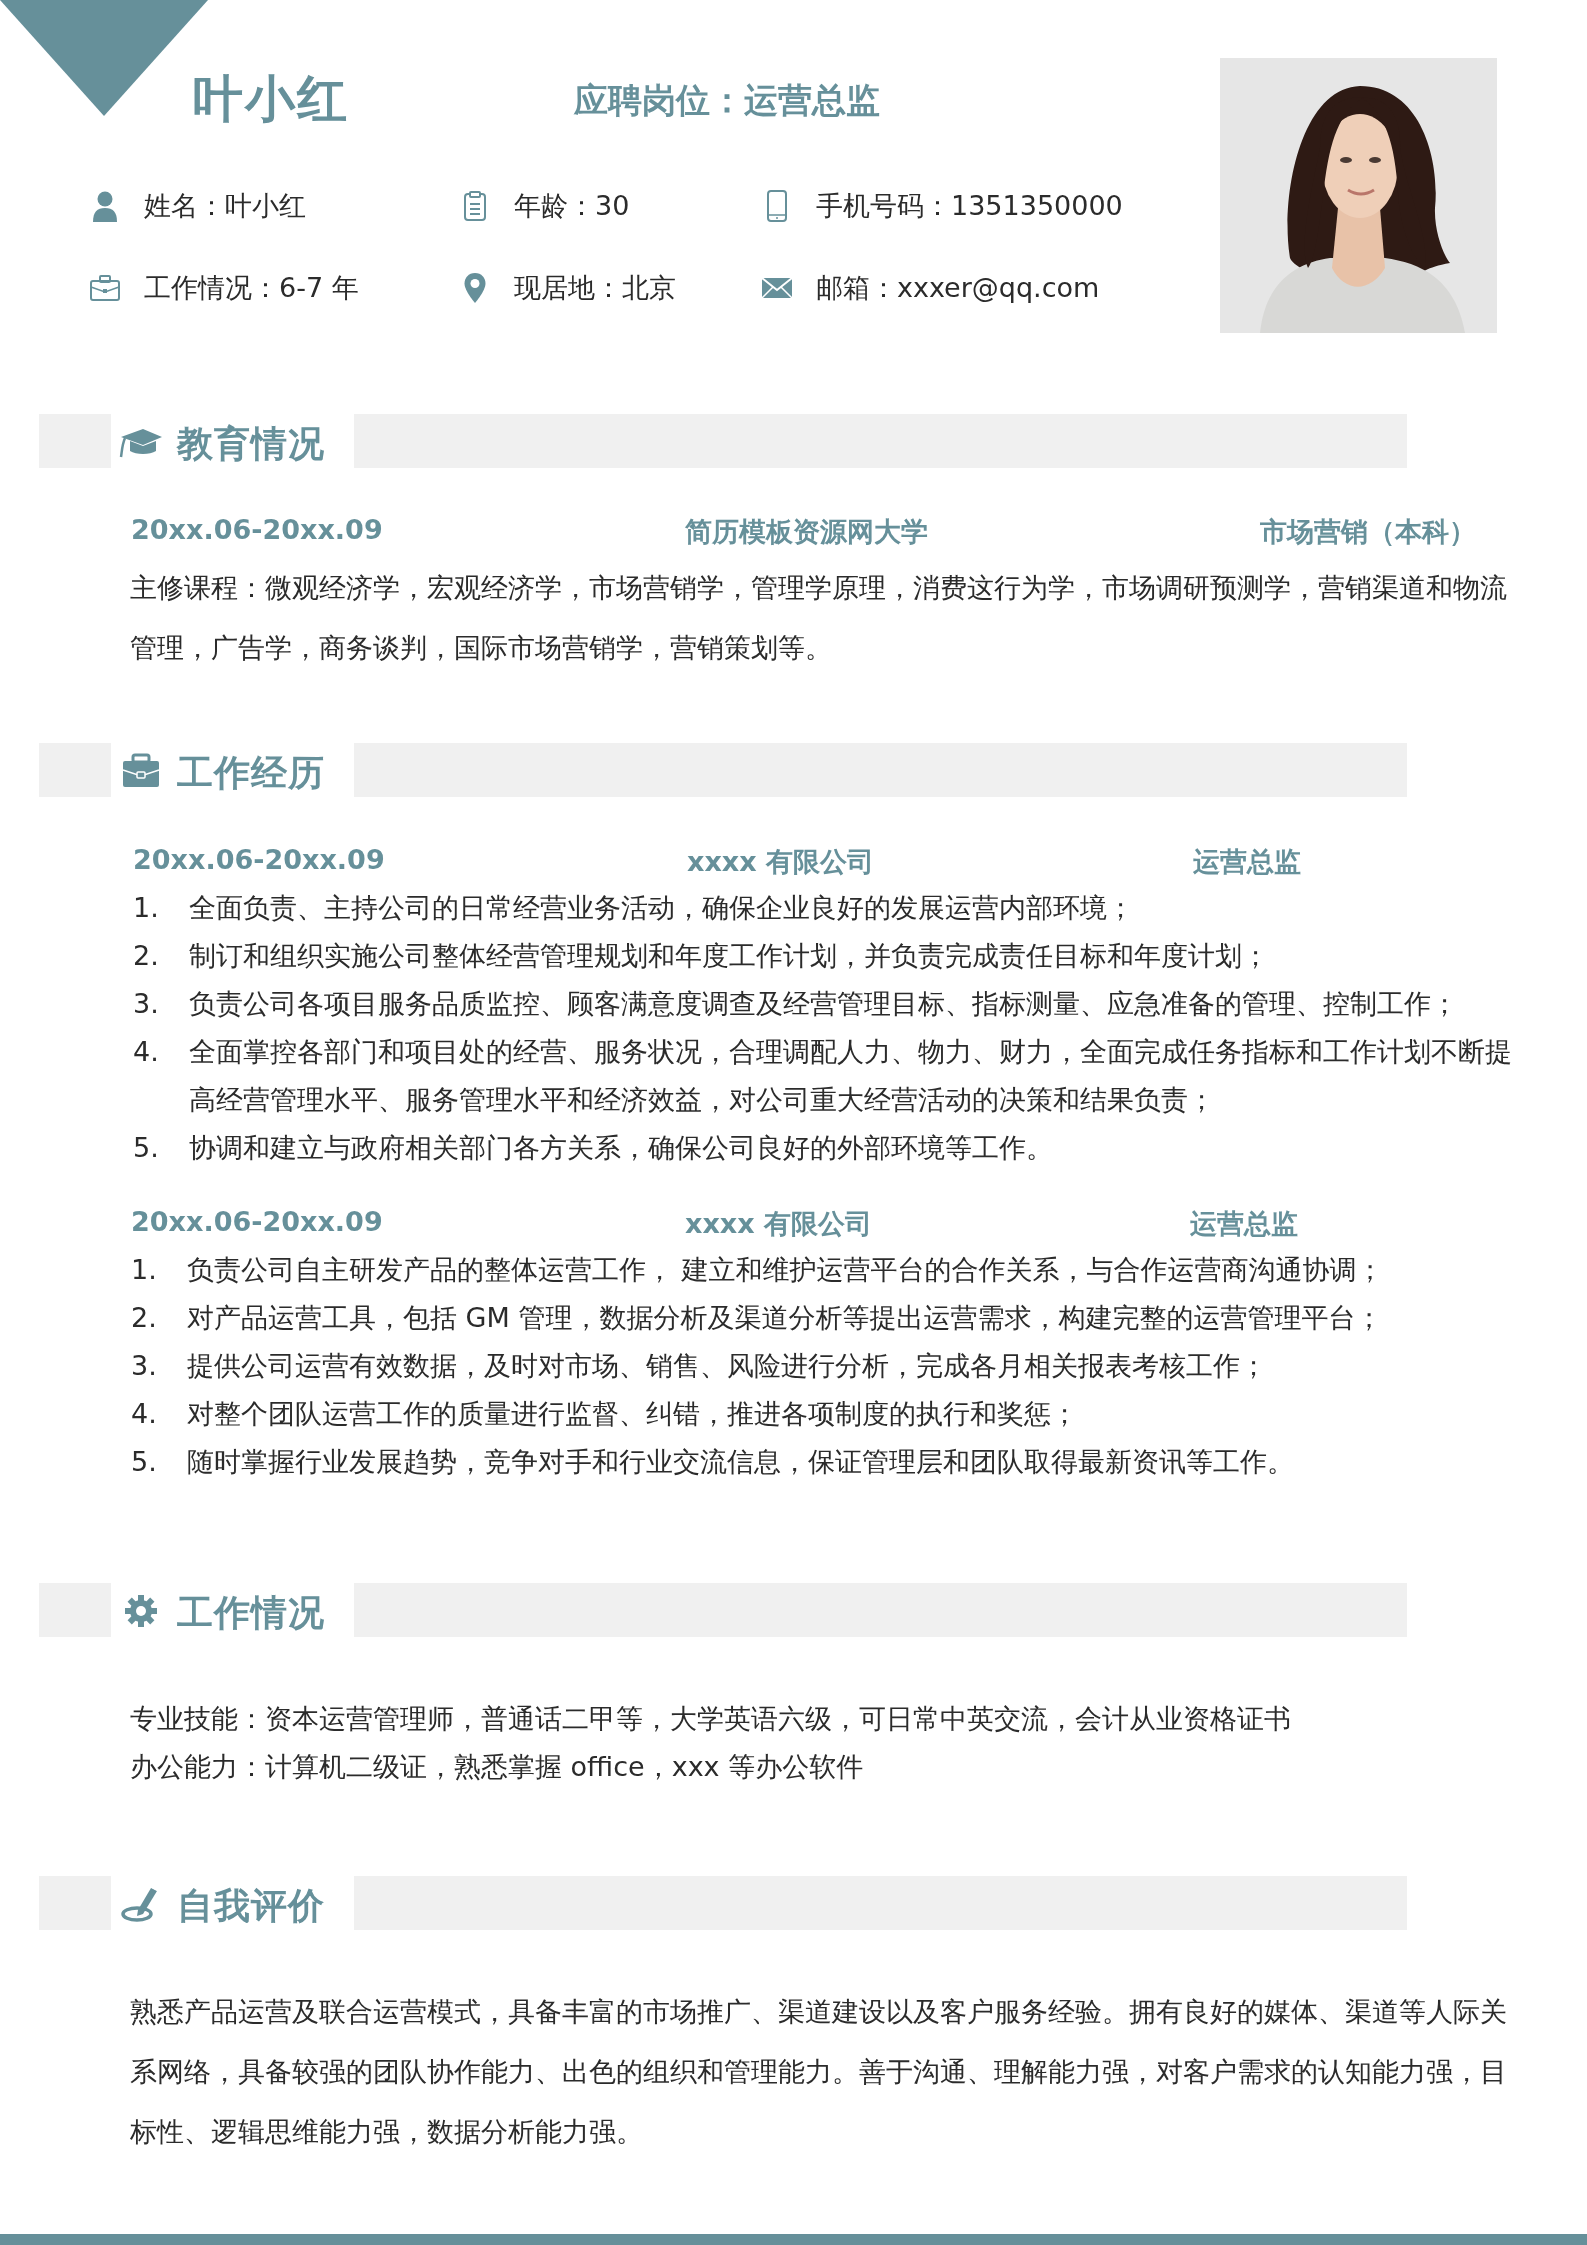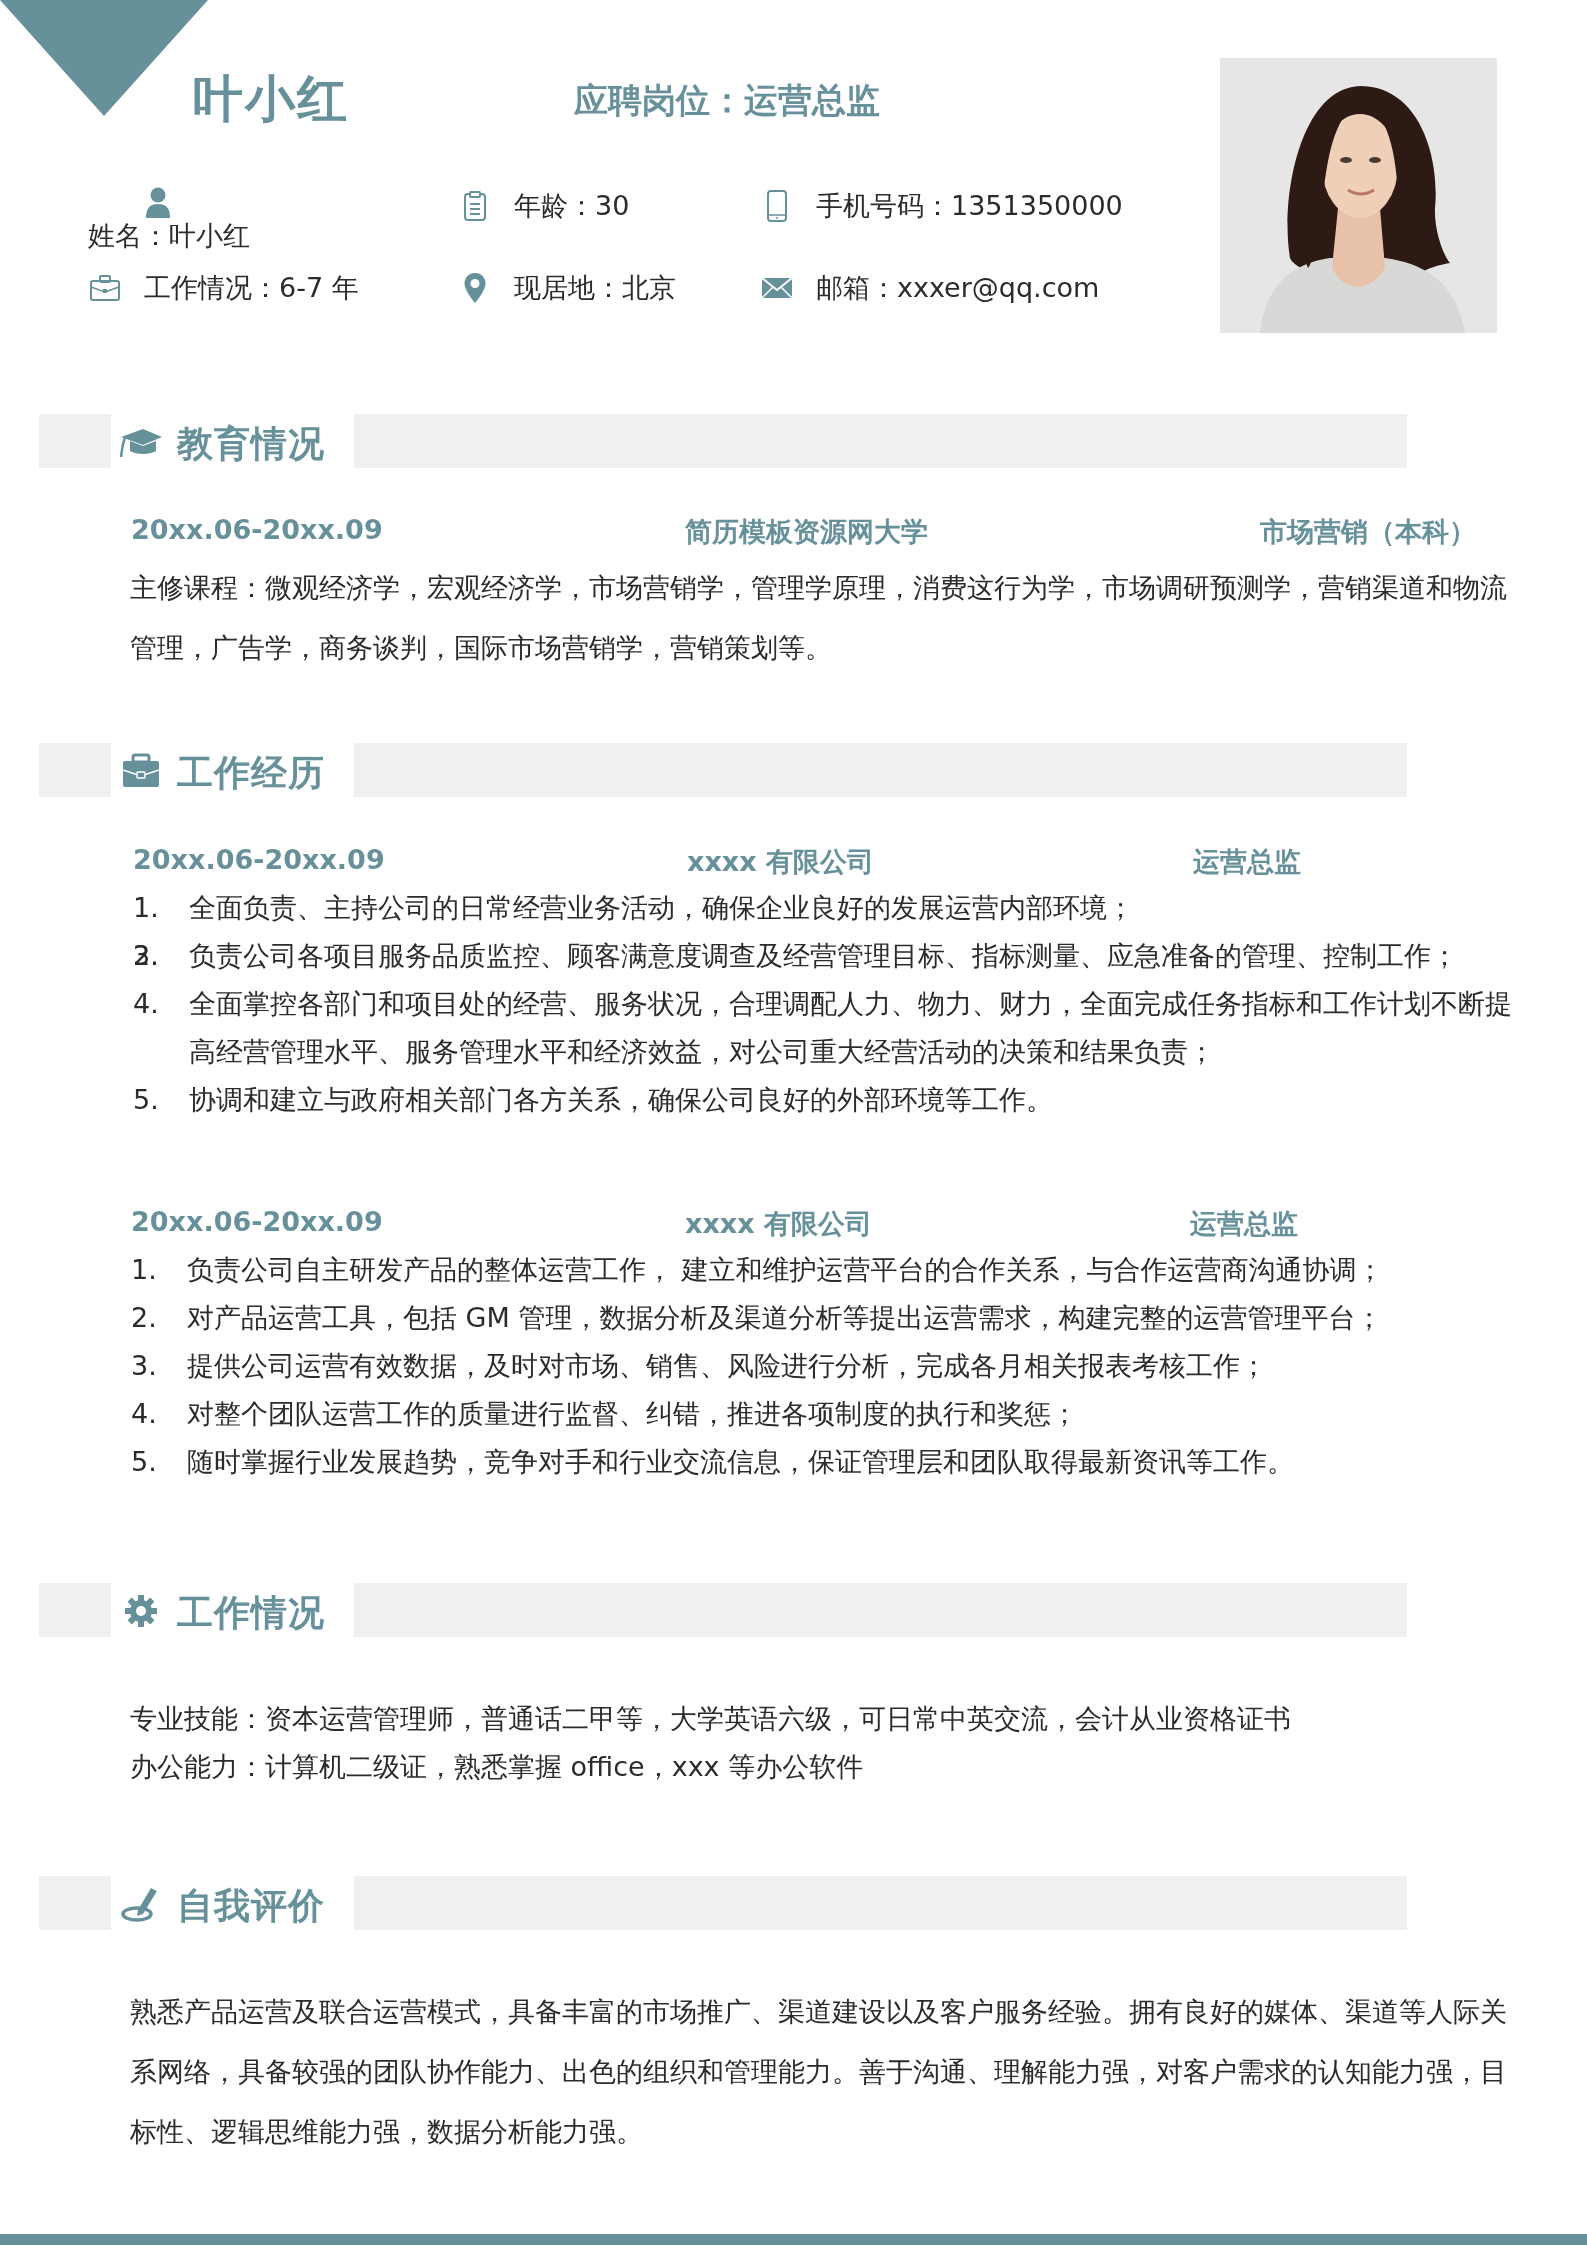--- a/index.html
+++ b/index.html
@@ -49,21 +49,21 @@
   .footer-bar { position: absolute; left: 0; bottom: 0; width: 1587px; height: 11px; background: #66909a; }
 </style>
 </head>
 <body>
 
 <div class="corner-triangle"></div>
 
 <div class="name-title">叶小红</div>
 <div class="position-title"><span>应聘岗位：</span><span>运营总监</span></div>
 
-<div class="info-item" style="left:88px; top:186px;flex-direction:column;">
+<div class="info-item" style="left:88px; top:186px;">
   <span class="ico">
     <svg width="26" height="32" viewBox="0 0 26 32">
         <circle cx="13" cy="9" r="7.5" fill="#66909a"></circle>
         <path d="M1 32 C1 22 5 18 13 18 C21 18 25 22 25 32 Z" fill="#66909a"></path>
       </svg>
   </span>
   <span>姓名：叶小红</span>
 </div>
 <div class="info-item" style="left:458px; top:186px;">
   <span class="ico">
@@ -171,21 +171,21 @@
   </div>
   <div class="sec-title">工作经历</div>
   <div class="bar-right"></div>
 </div>
 
 <div class="row-head" style="left:133px; top:844px;">20xx.06-20xx.09</div>
 <div class="row-head" style="left:687px; top:844px;">xxxx 有限公司</div>
 <div class="row-head" style="left:1193px; top:844px;">运营总监</div>
 <ul class="list" style="top:884px;">
   <li><span class="num">1.</span><span>全面负责、主持公司的日常经营业务活动，确保企业良好的发展运营内部环境；</span></li>
-  <li><span class="num">2.</span></li>
+  <li><span class="num">2.</span><span>制订和组织实施公司整体经营管理规划和年度工作计划，并负责完成责任目标和年度计划；</span></li>
   <li><span class="num">3.</span><span>负责公司各项目服务品质监控、顾客满意度调查及经营管理目标、指标测量、应急准备的管理、控制工作；</span></li>
   <li><span class="num">4.</span><span>全面掌控各部门和项目处的经营、服务状况，合理调配人力、物力、财力，全面完成任务指标和工作计划不断提高经营管理水平、服务管理水平和经济效益，对公司重大经营活动的决策和结果负责；</span></li>
   <li><span class="num">5.</span><span>协调和建立与政府相关部门各方关系，确保公司良好的外部环境等工作。</span></li>
 </ul>
 
 <div class="row-head" style="left:131px; top:1206px;">20xx.06-20xx.09</div>
 <div class="row-head" style="left:685px; top:1206px;">xxxx 有限公司</div>
 <div class="row-head" style="left:1190px; top:1206px;">运营总监</div>
 <ul class="list" style="top:1246px; left:131px;">
   <li><span class="num">1.</span><span>负责公司自主研发产品的整体运营工作， 建立和维护运营平台的合作关系，与合作运营商沟通协调；</span></li>

